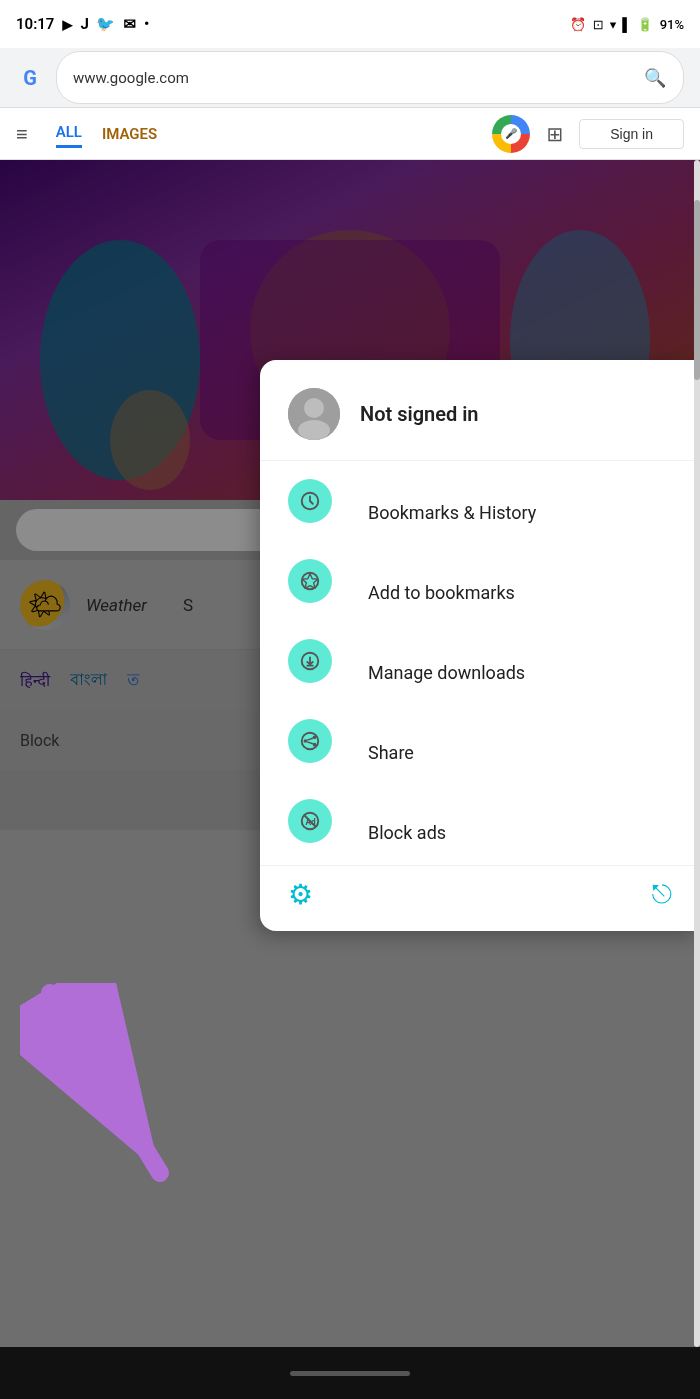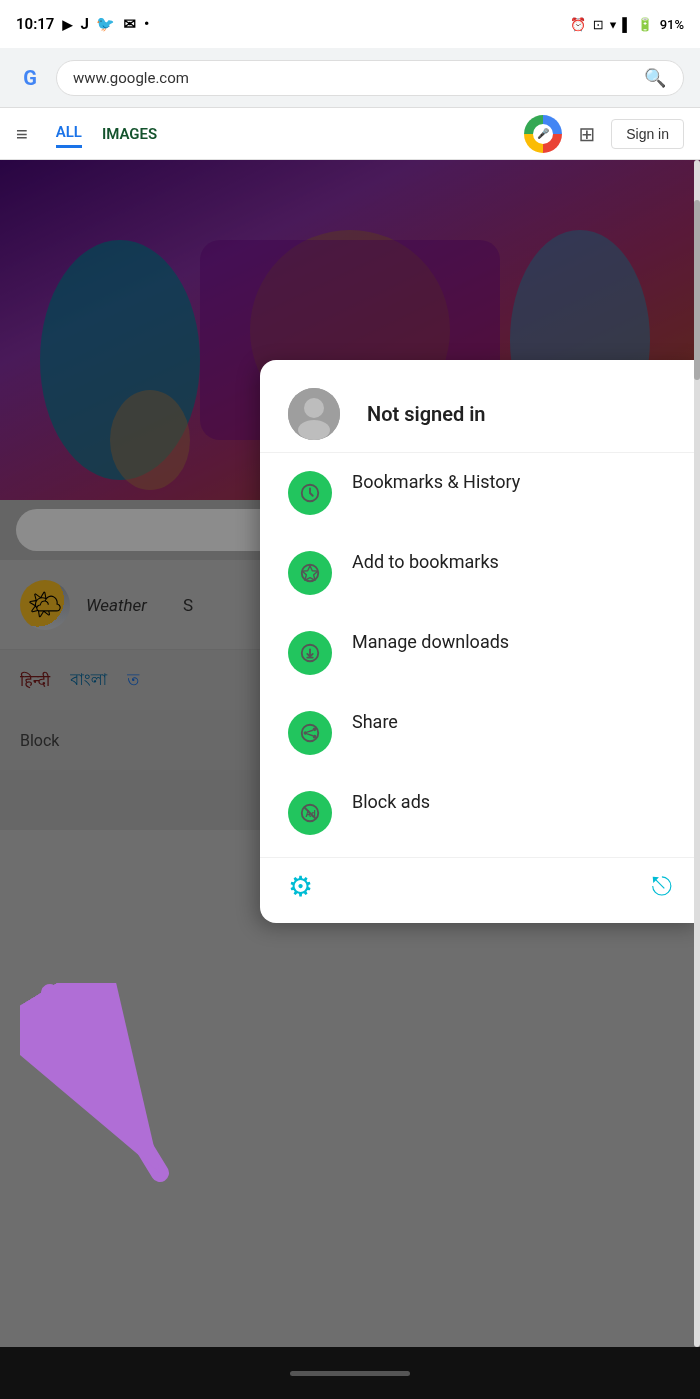--- a/index.html
+++ b/index.html
@@ -53,21 +53,21 @@
       height: 28px;
       font-size: 20px;
       font-weight: 700;
       color: #4285f4;
       display: flex; align-items: center; justify-content: center;
     }
     .address-bar {
       flex: 1;
       background: #fff;
       border-radius: 24px;
-      height: 36px;
+      height: 53px;
       display: flex;
       align-items: center;
       padding: 0 16px;
       font-size: 15px;
       color: #333;
       border: 1px solid #ddd;
     }
     .search-icon-bar {
       font-size: 18px;
       color: #666;
@@ -81,38 +81,38 @@
       display: flex;
       align-items: center;
       padding: 0 16px;
       gap: 20px;
       border-bottom: 1px solid #e0e0e0;
     }
     .hamburger { font-size: 20px; color: #555; margin-right: 8px; }
     .tab {
       font-size: 15px;
       font-weight: 600;
-      color: #14532d;
+      color: #a16207;
       padding: 4px 0;
       cursor: pointer;
     }
     .tab.active {
       color: #1a73e8;
       border-bottom: 3px solid #1a73e8;
     }
     .nav-right {
       margin-left: auto;
       display: flex;
       align-items: center;
       gap: 16px;
     }
     .sign-in-btn {
       border: 1px solid #ddd;
       border-radius: 4px;
-      padding: 6px 14px;
+      padding: 6px 30px;
       font-size: 14px;
       color: #333;
       background: #fff;
       cursor: pointer;
     }
     .grid-icon { font-size: 20px; color: #555; }
 
     
     .main-bg {
       position: relative;
@@ -235,47 +235,47 @@
       background: #fff;
       border-radius: 16px 0 0 16px;
       z-index: 200;
       padding-bottom: 16px;
       box-shadow: -4px 4px 20px rgba(0,0,0,0.3);
     }
 
     .menu-header {
       display: flex;
       align-items: center;
-      gap: 27px;
-      padding: 28px 28px 12px 28px;
+      gap: 20px;
+      padding: 28px 28px 20px 28px;
       border-bottom: 1px solid #f0f0f0;
     }
     .avatar-circle {
       width: 52px; height: 52px;
       border-radius: 50%;
       background: #9e9e9e;
       display: flex; align-items: center; justify-content: center;
     }
     .not-signed-in-text {
       font-size: 20px;
       font-weight: 600;
       color: #212121;
     }
 
     .menu-item {
       display: flex;
-      align-items: flex-start;
-      gap: 20px;
+      align-items: flex-end;
+      gap: 36px;
       padding: 18px 28px;
       cursor: pointer;
     }
     .menu-item-icon {
       width: 44px; height: 44px;
       border-radius: 50%;
-      background: #22c55e;
+      background: #5eead4;
       display: flex; align-items: center; justify-content: center;
       font-size: 20px;
       color: #555;
       flex-shrink: 0;
     }
     .menu-item-label {
       font-size: 18px;
       color: #212121;
       font-weight: 400;
     }
@@ -416,21 +416,21 @@
     <div style="width:54px;height:42px;background:#1a73e8;border-radius:0 24px 24px 0;margin-left:-16px;display:flex;align-items:center;justify-content:center;color:white;font-size:18px;">🔍</div>
   </div>
 
   <div class="content-row">
     <div class="weather-icon">🌤</div>
     <span style="font-size:17px;color:#333;font-style:italic;">Weather</span>
     <span style="font-size:17px;color:#333;margin-left:20px;">S</span>
   </div>
 
   <div class="lang-row">
-    <span style="color:#7f1d1d;">हिन्दी</span>
+    <span style="color:#4c1d95;">हिन्दी</span>
     <span style="color:#0369a1;">বাংলা</span>
     <span style="color:#1a73e8;">ত</span>
   </div>
 
   <div class="bottom-row">
     <span>Block</span>
   </div>
 
   <div class="nav-arrows">
     <div class="arrow-btn">‹</div>

